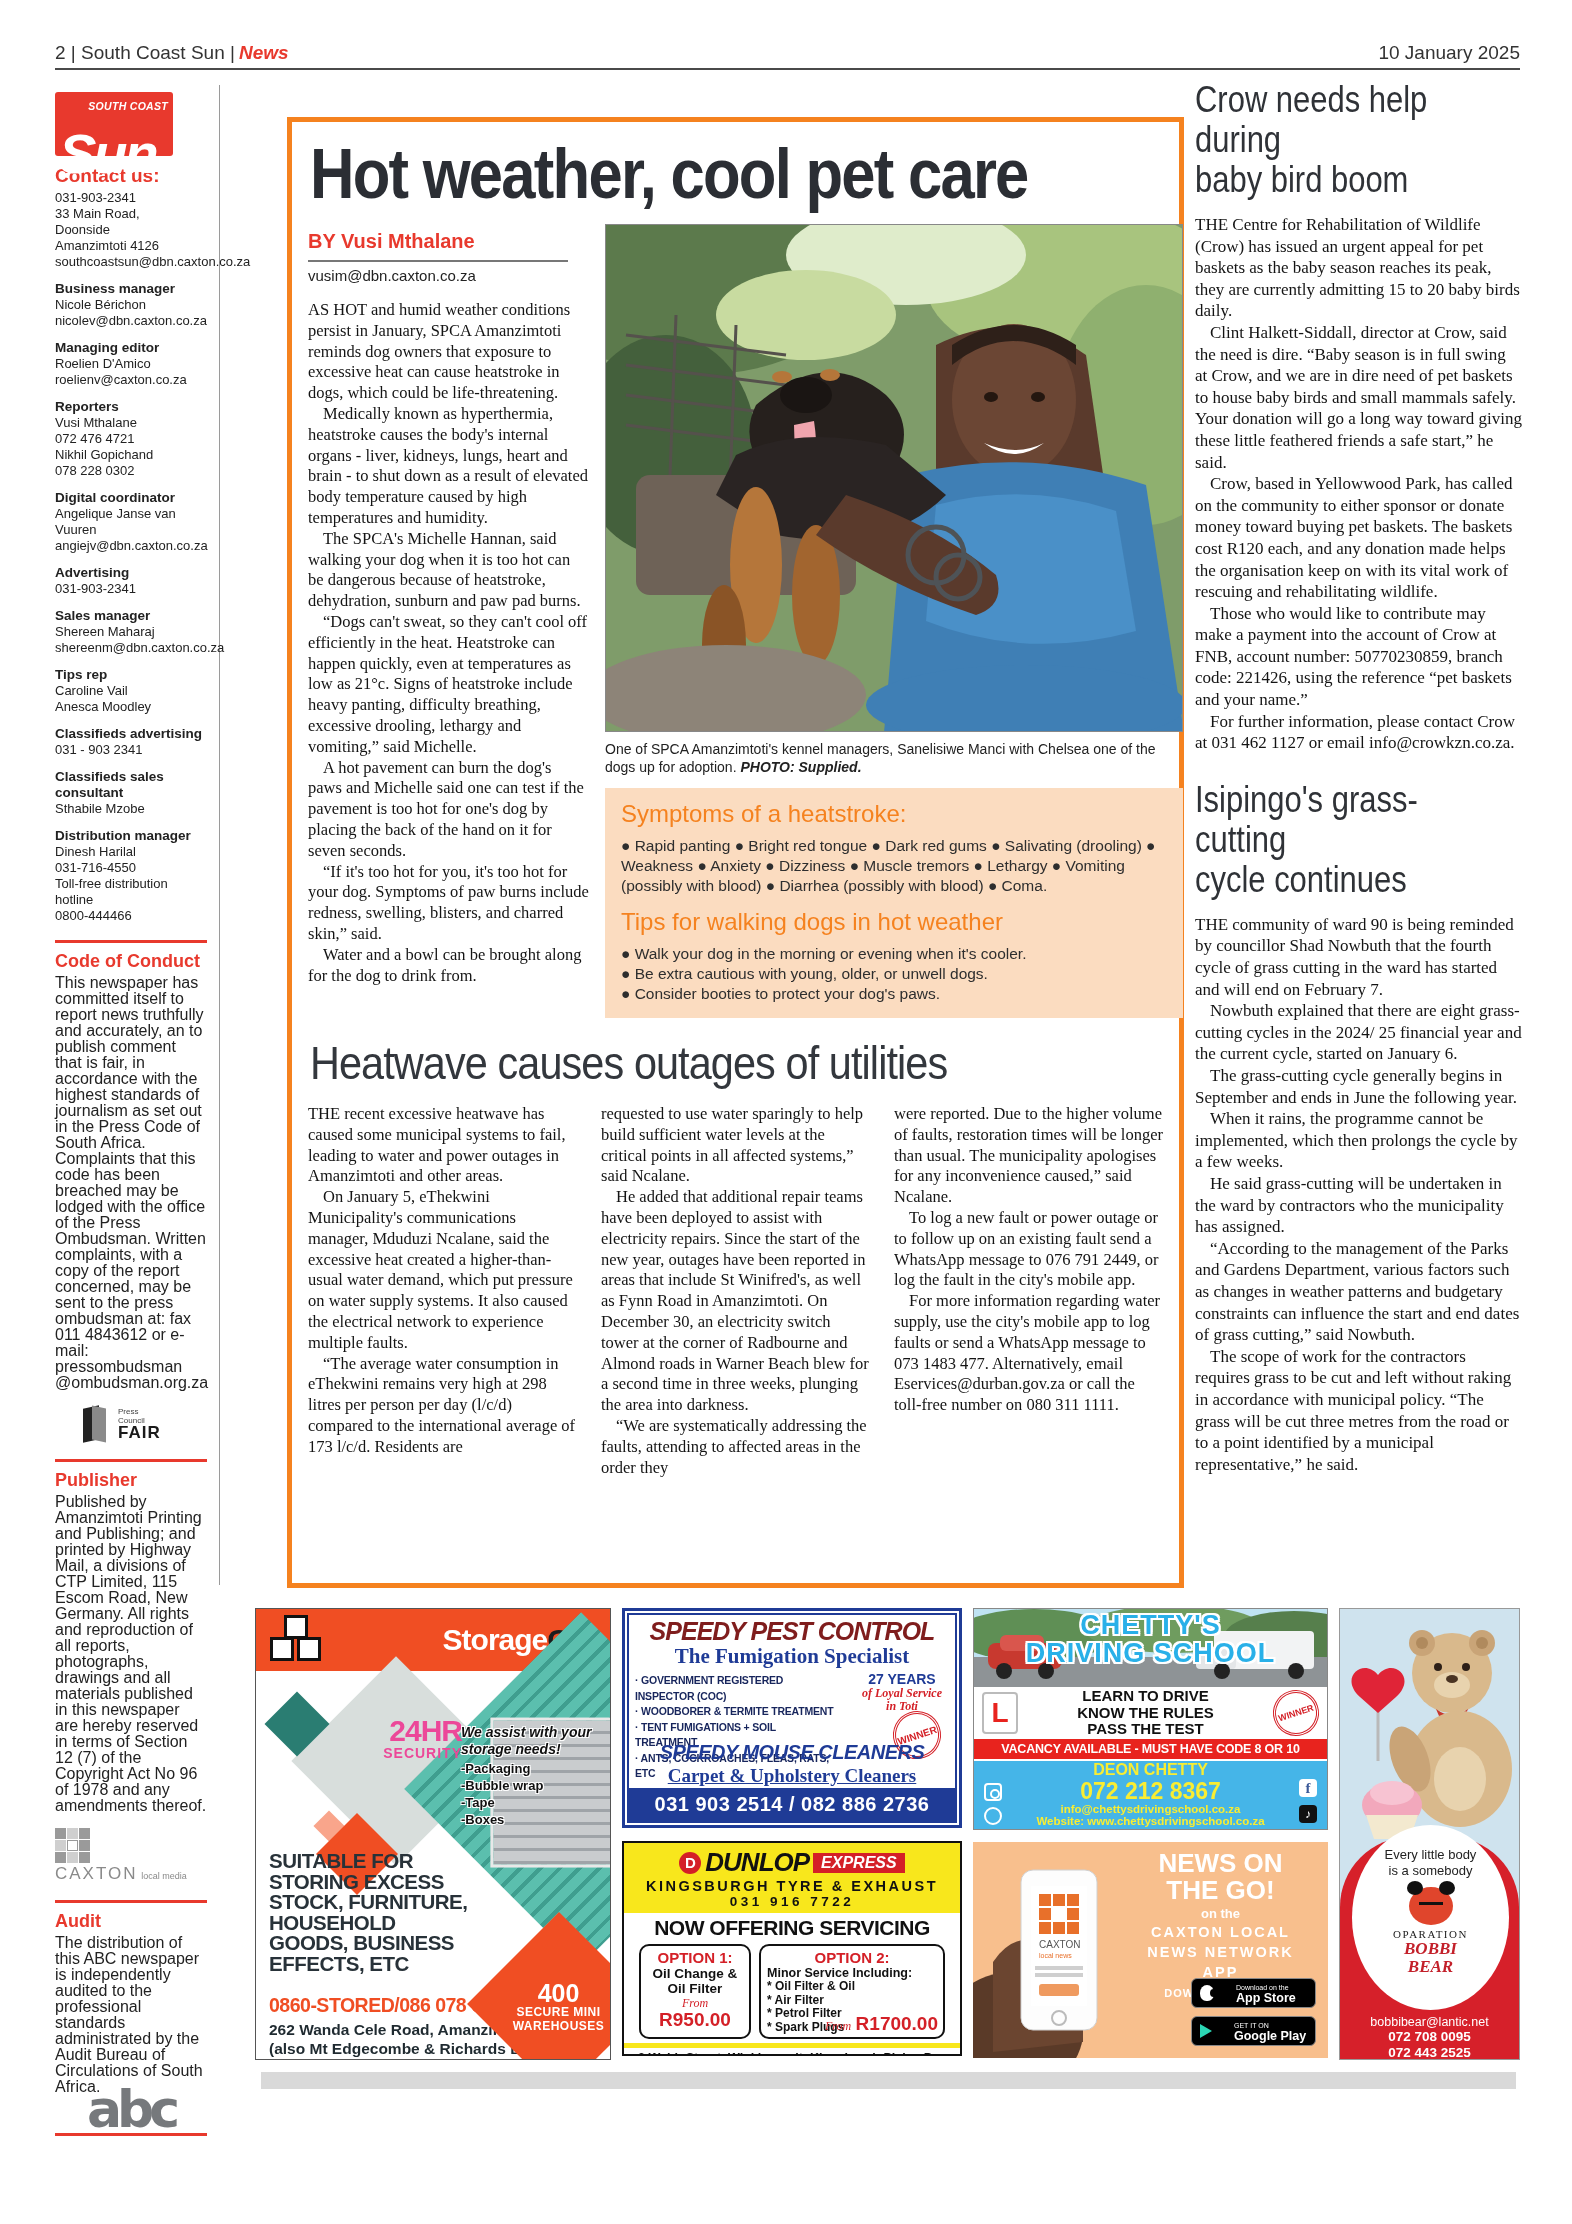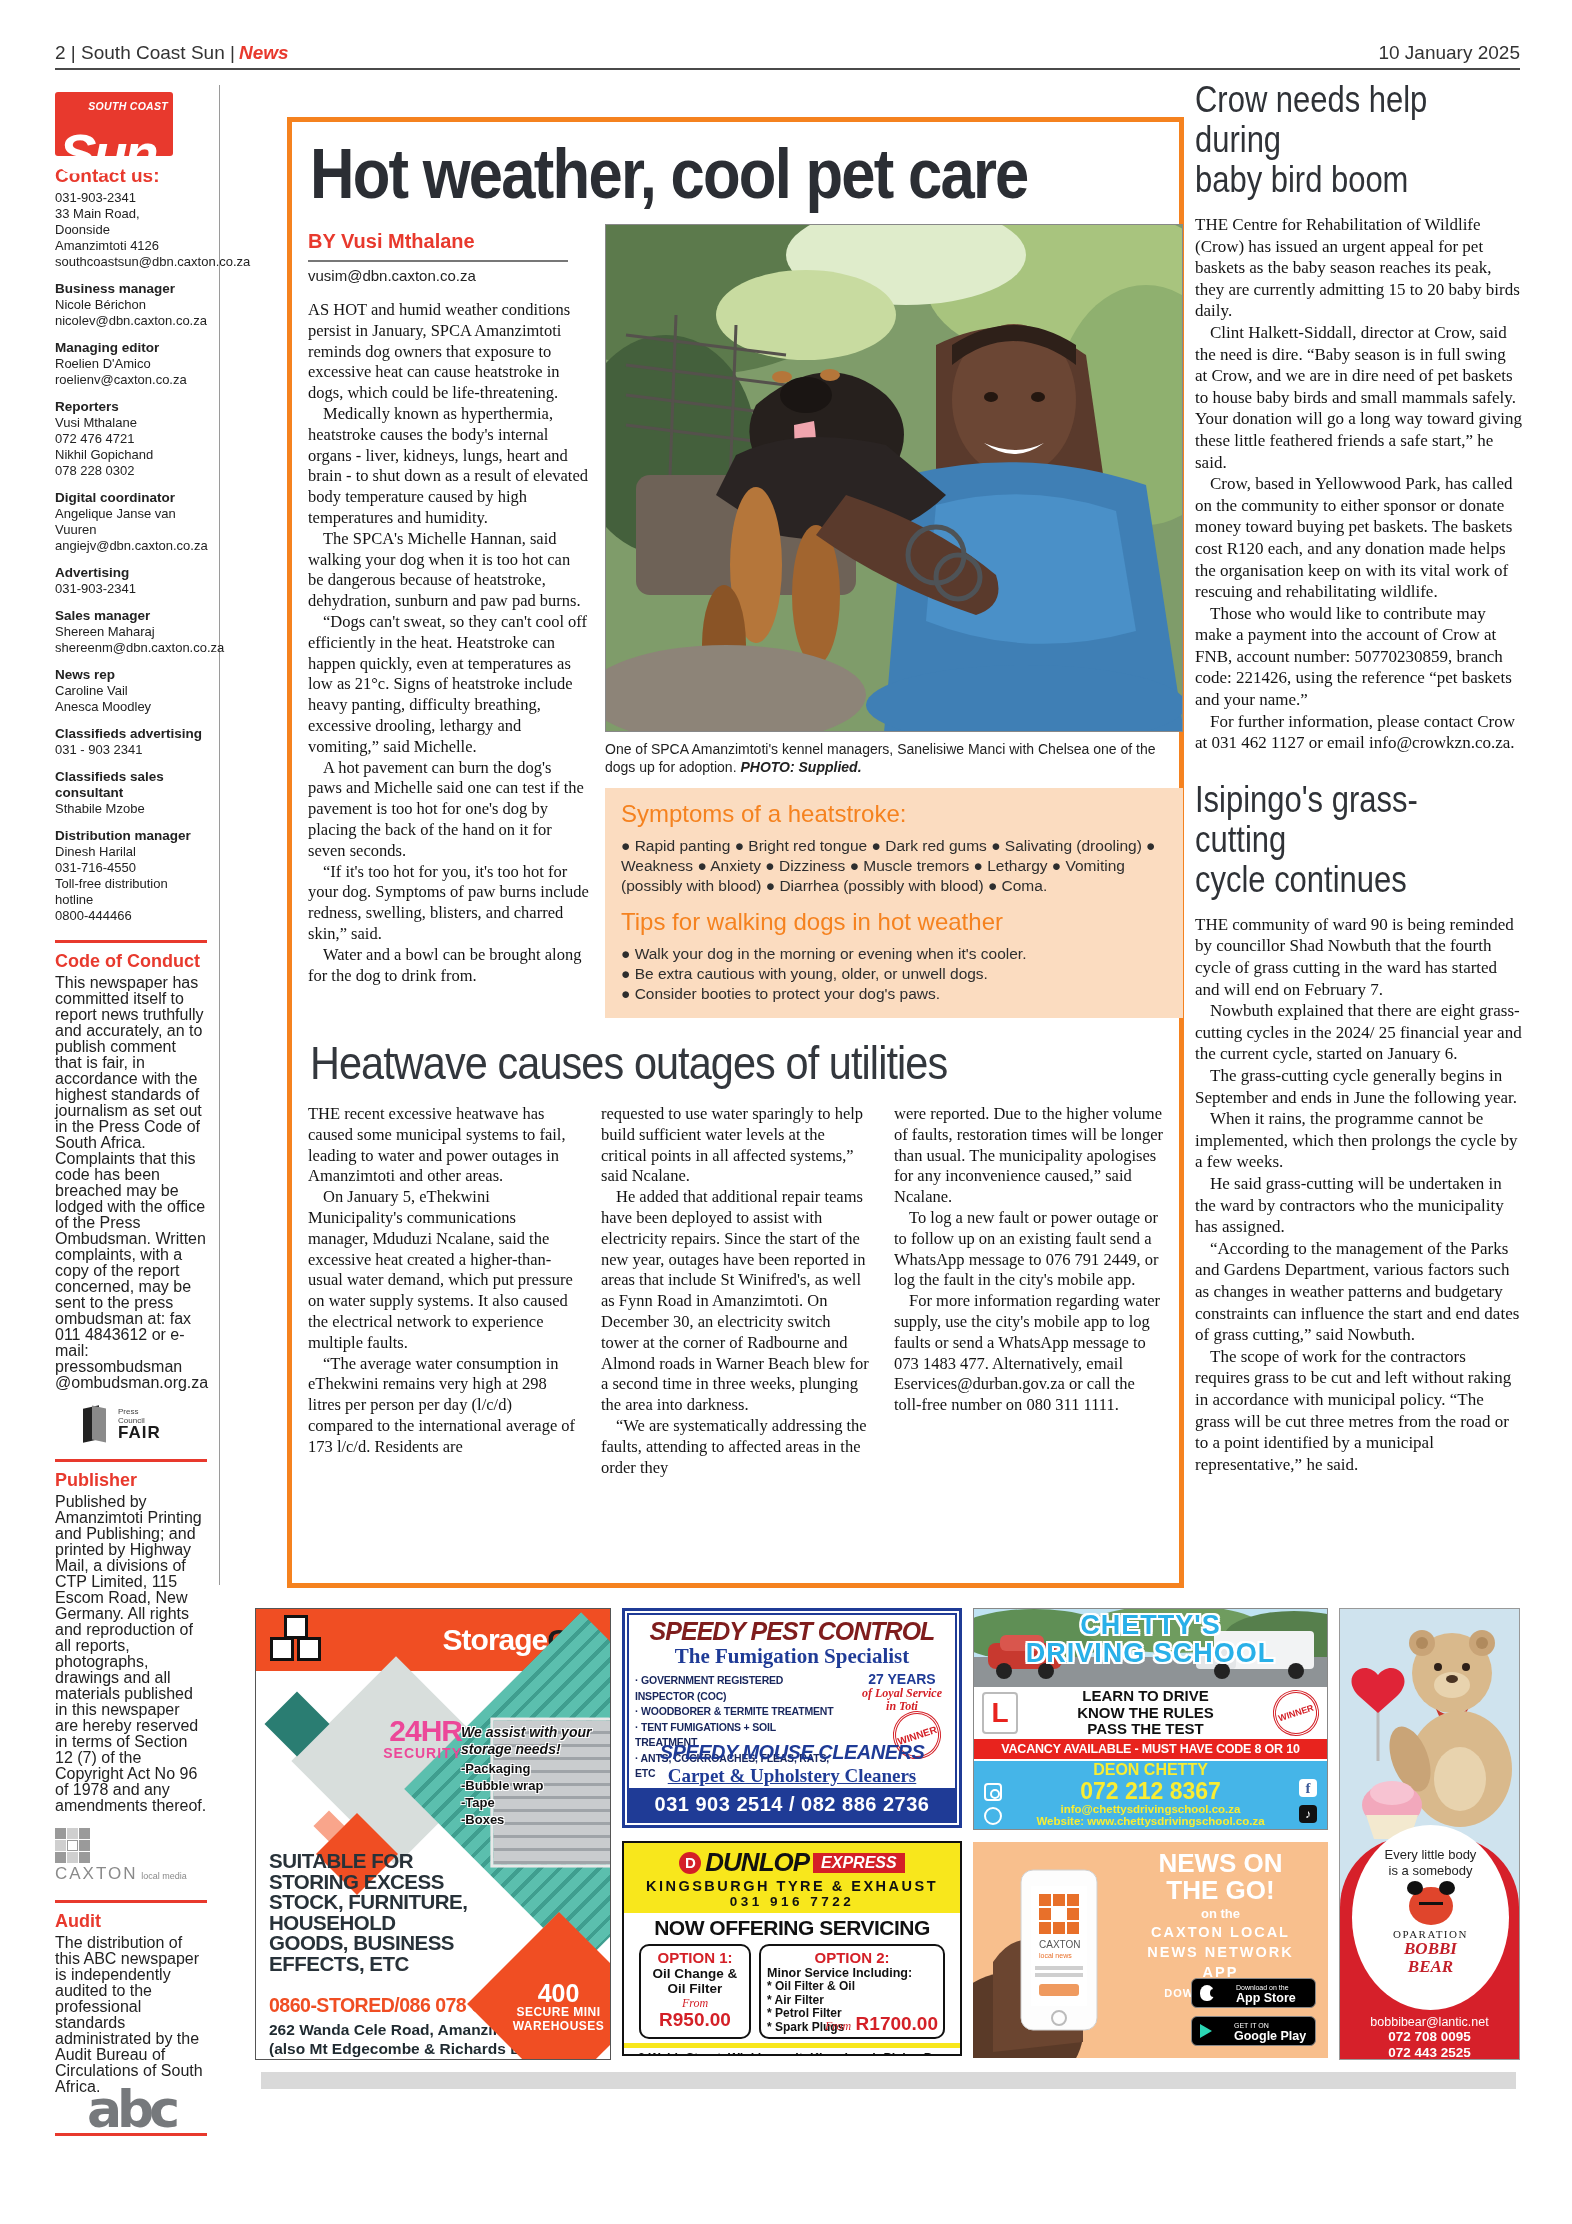--- a/index.html
+++ b/index.html
@@ -268,21 +268,21 @@
         </div>
     </div>
     <div class="sb-sec">
       <div class="t">Sales manager</div>
       <div>
           <div>Shereen Maharaj</div>
           <div>shereenm@dbn.caxton.co.za</div>
         </div>
     </div>
     <div class="sb-sec">
-      <div class="t">News rep</div>
+      <div class="t">Tips rep</div>
       <div>
           <div>Caroline Vail</div>
           <div>Anesca Moodley</div>
         </div>
     </div>
     <div class="sb-sec">
       <div class="t">Classifieds advertising</div>
       <div>
           <div>031 - 903 2341</div>
         </div>

